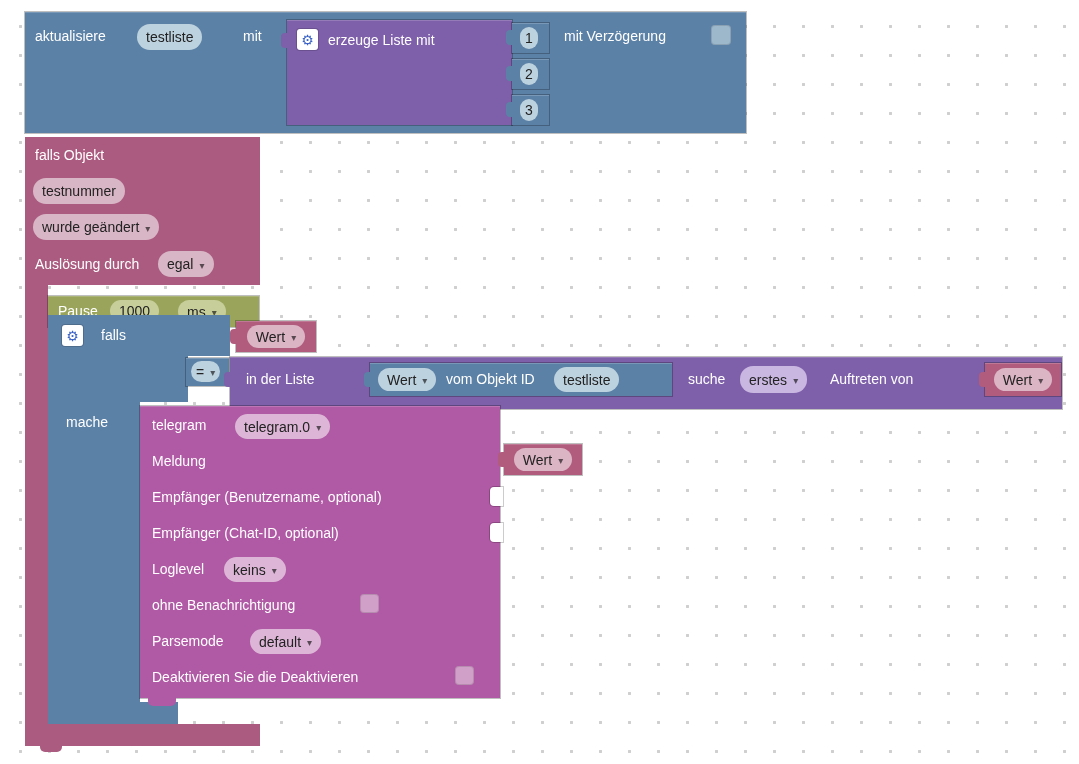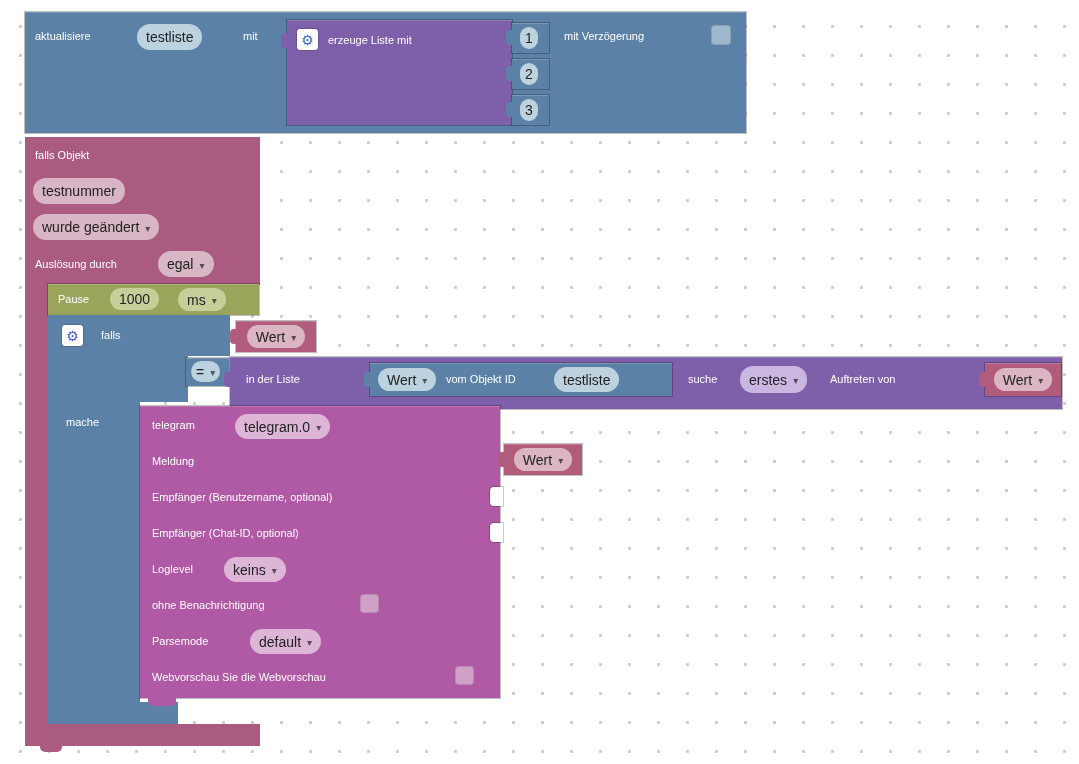--- a/index.html
+++ b/index.html
@@ -5,24 +5,24 @@
   html,body{margin:0;padding:0;width:1079px;height:764px;overflow:hidden;
     font-family:"Liberation Sans",sans-serif;}
   .canvas{position:relative;width:1079px;height:764px;background-color:#ffffff;
     background-image:radial-gradient(circle,#cfcfcf 1.4px,transparent 1.6px);
     background-size:29px 29px;background-position:6px 12px;}
   .blk{position:absolute;box-sizing:border-box;}
   .b-std{box-shadow:0 0 0 1px rgba(0,0,0,0.25), inset 0 1px 0 rgba(255,255,255,0.18);}
   .c-blue{background:#5c81a6;}
   .c-purple{background:#7e5fa9;text-decoration:underline;}
   .c-rose{background:#aa5b7f;}
-  .c-green{background:#9aa55b;}
+  .c-green{background:#9aa55b;margin-top:12px;}
   .c-magenta{background:#b059a4;}
   .c-pink{background:#b15c7d;}
-  .lbl{position:absolute;color:#fff;font-size:11px;line-height:19px;white-space:nowrap;}
+  .lbl{position:absolute;color:#fff;font-size:14px;line-height:19px;white-space:nowrap;}
   .chip{position:absolute;display:inline-flex;align-items:center;justify-content:center;
     padding:0 9px;border-radius:13px;font-size:14px;color:#222;white-space:nowrap;
     box-sizing:border-box;height:25px;}
   .dd::after{content:"▾";font-size:10px;margin-left:6px;color:rgba(0,0,0,0.6);
     transform:translateY(1px);}
   .on-blue{background:#bdd2df;}
   .on-purple{background:#c9b7e2;}
   .on-rose{background:#d9b6c6;}
   .on-green{background:#c8ce9a;}
   .on-magenta{background:#ddb6d7;}
@@ -149,21 +149,21 @@
 
     <span class="lbl" style="left:12px;top:154px">Loglevel</span>
     <span class="chip on-magenta dd" style="left:84px;top:151px;height:25px">keins</span>
 
     <span class="lbl" style="left:12px;top:190px">ohne Benachrichtigung</span>
     <span class="cbx cbx-magenta" style="left:220px;top:188px"></span>
 
     <span class="lbl" style="left:12px;top:226px">Parsemode</span>
     <span class="chip on-magenta dd" style="left:110px;top:223px;height:25px">default</span>
 
-    <span class="lbl" style="left:12px;top:262px">Webvorschau Sie die Webvorschau</span>
+    <span class="lbl" style="left:12px;top:262px">Deaktivieren Sie die Deaktivieren</span>
     <span class="cbx cbx-magenta" style="left:315px;top:260px"></span>
 
     <span class="blk c-magenta" style="left:8px;top:292px;width:28px;height:8px;border-radius:0 0 5px 5px"></span>
   </div>
 
   <div class="blk c-pink b-std wert" style="left:504px;top:444px;width:78px;height:31px">
     <span class="vtab t-pink" style="left:-6px;top:8px"></span>
     <span class="chip on-pink dd chip-in">Wert</span>
   </div>
 

